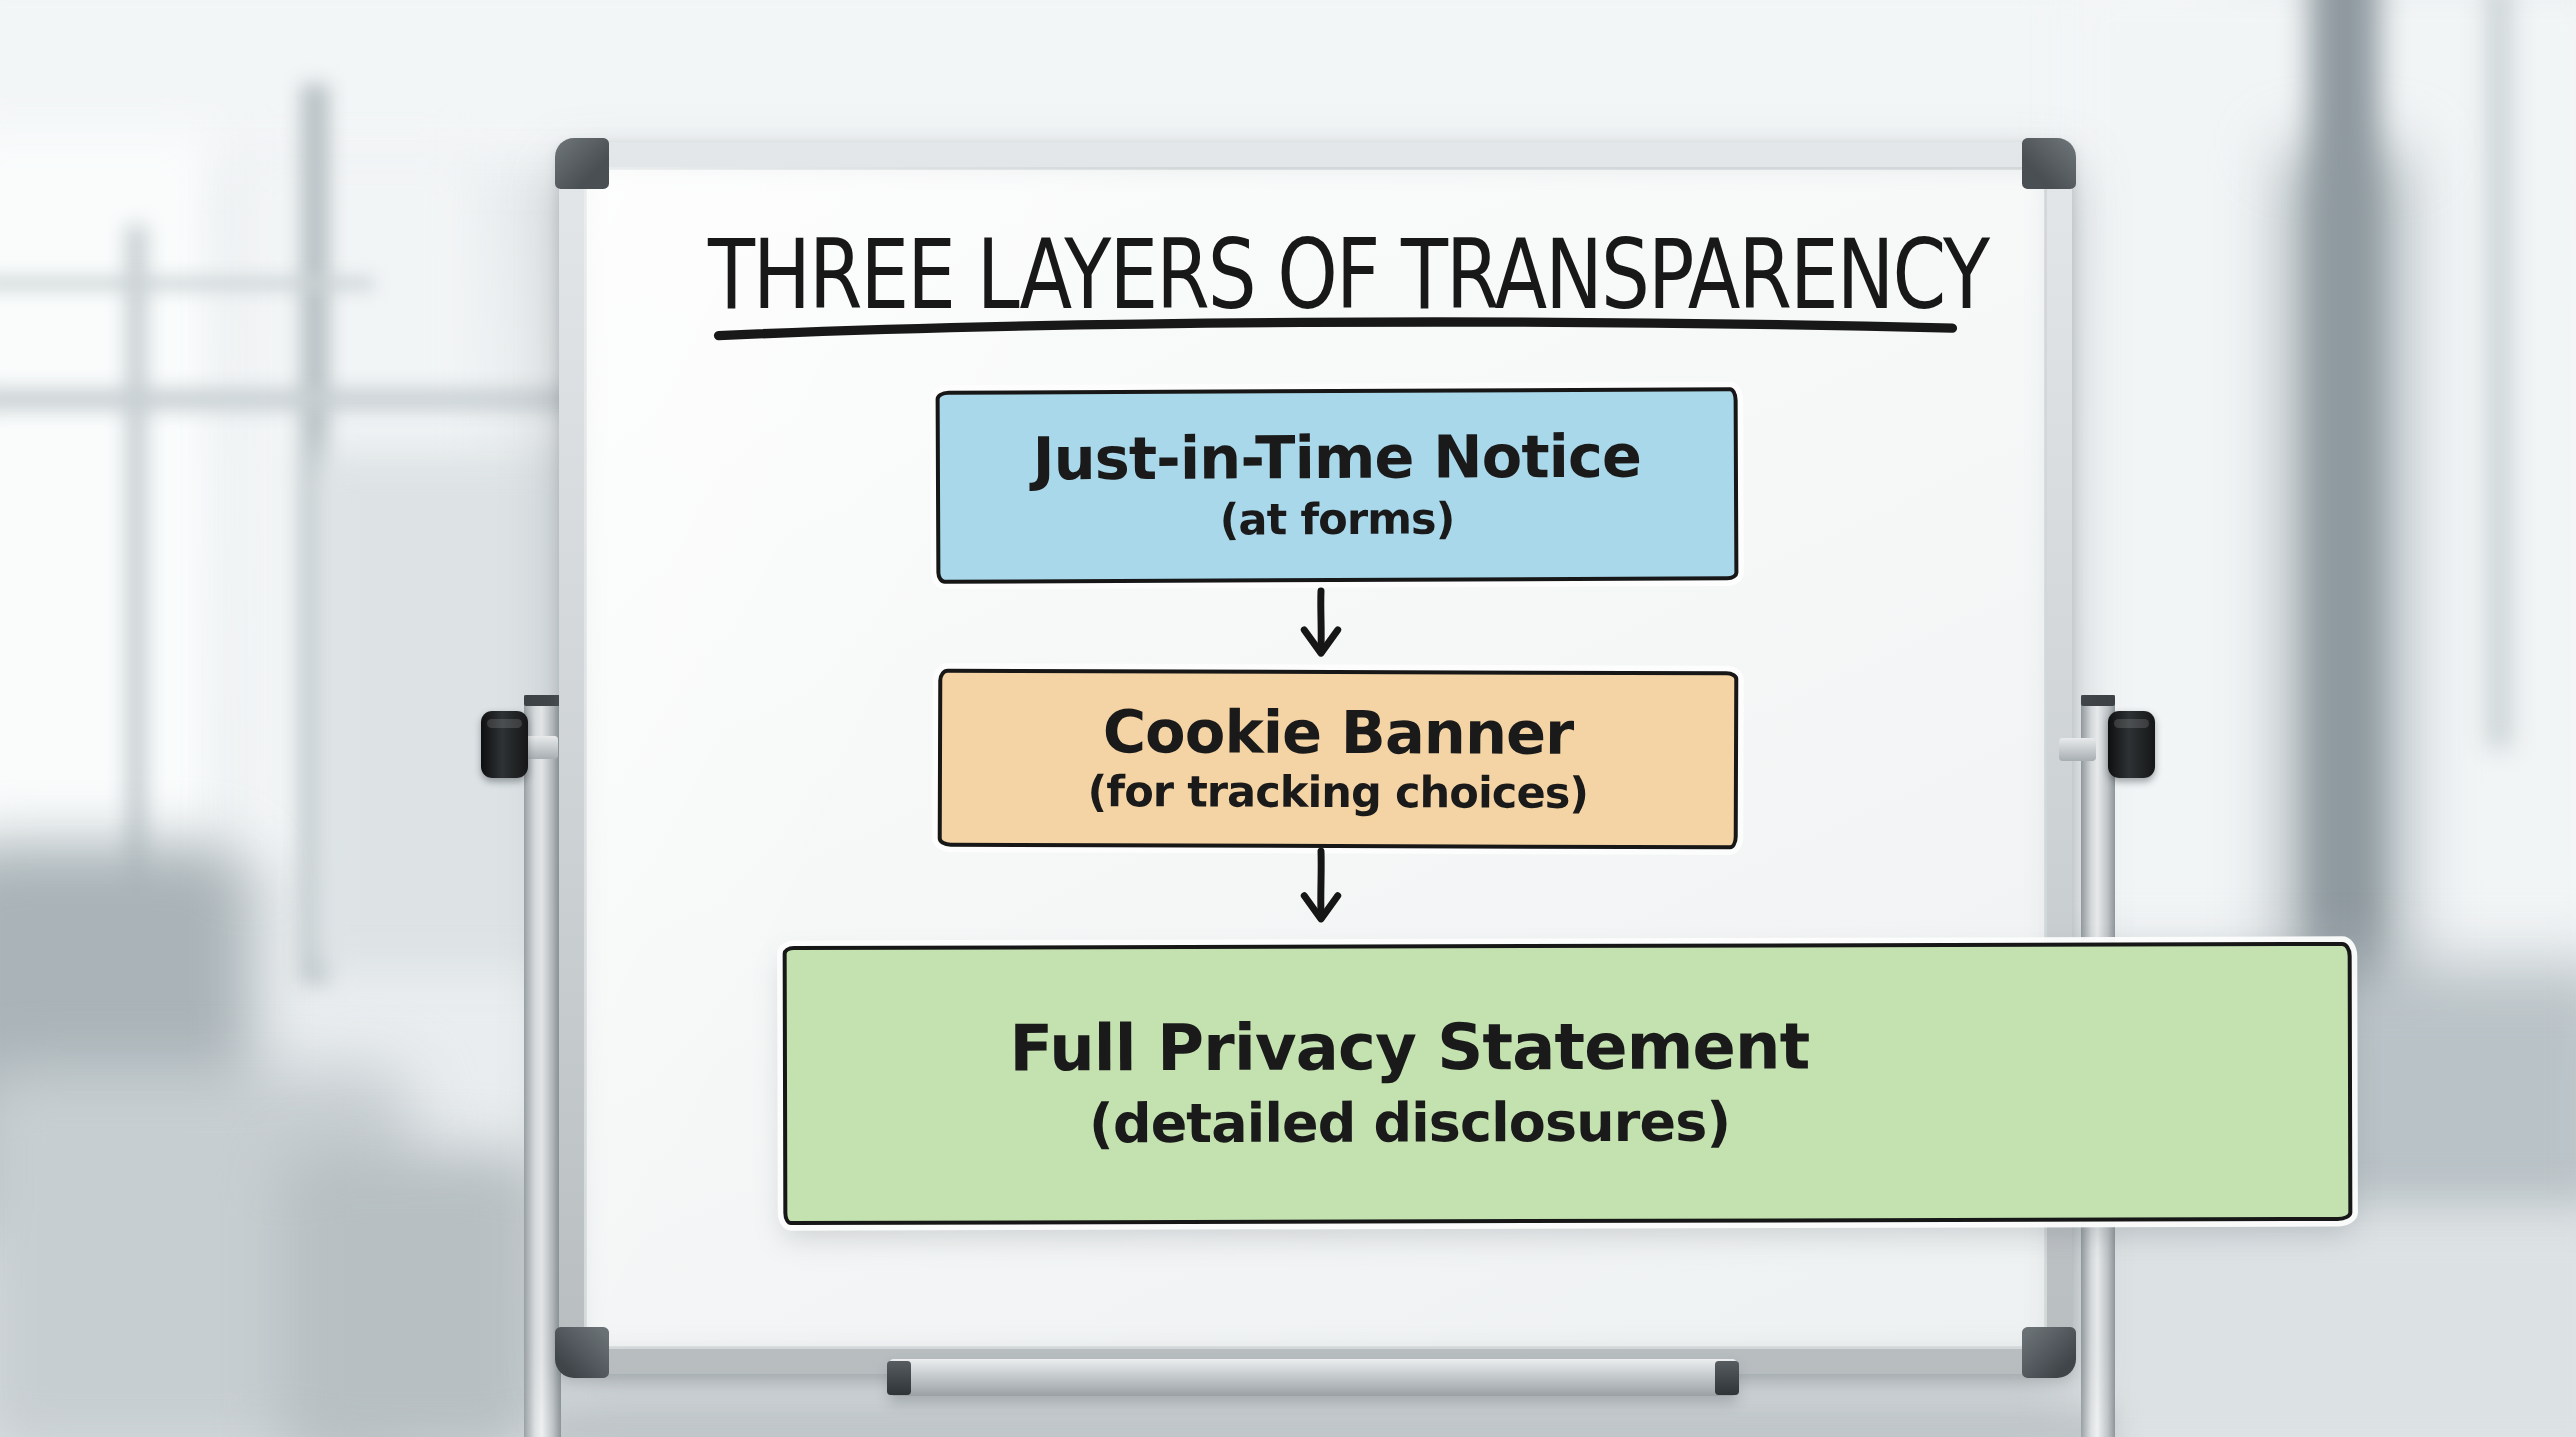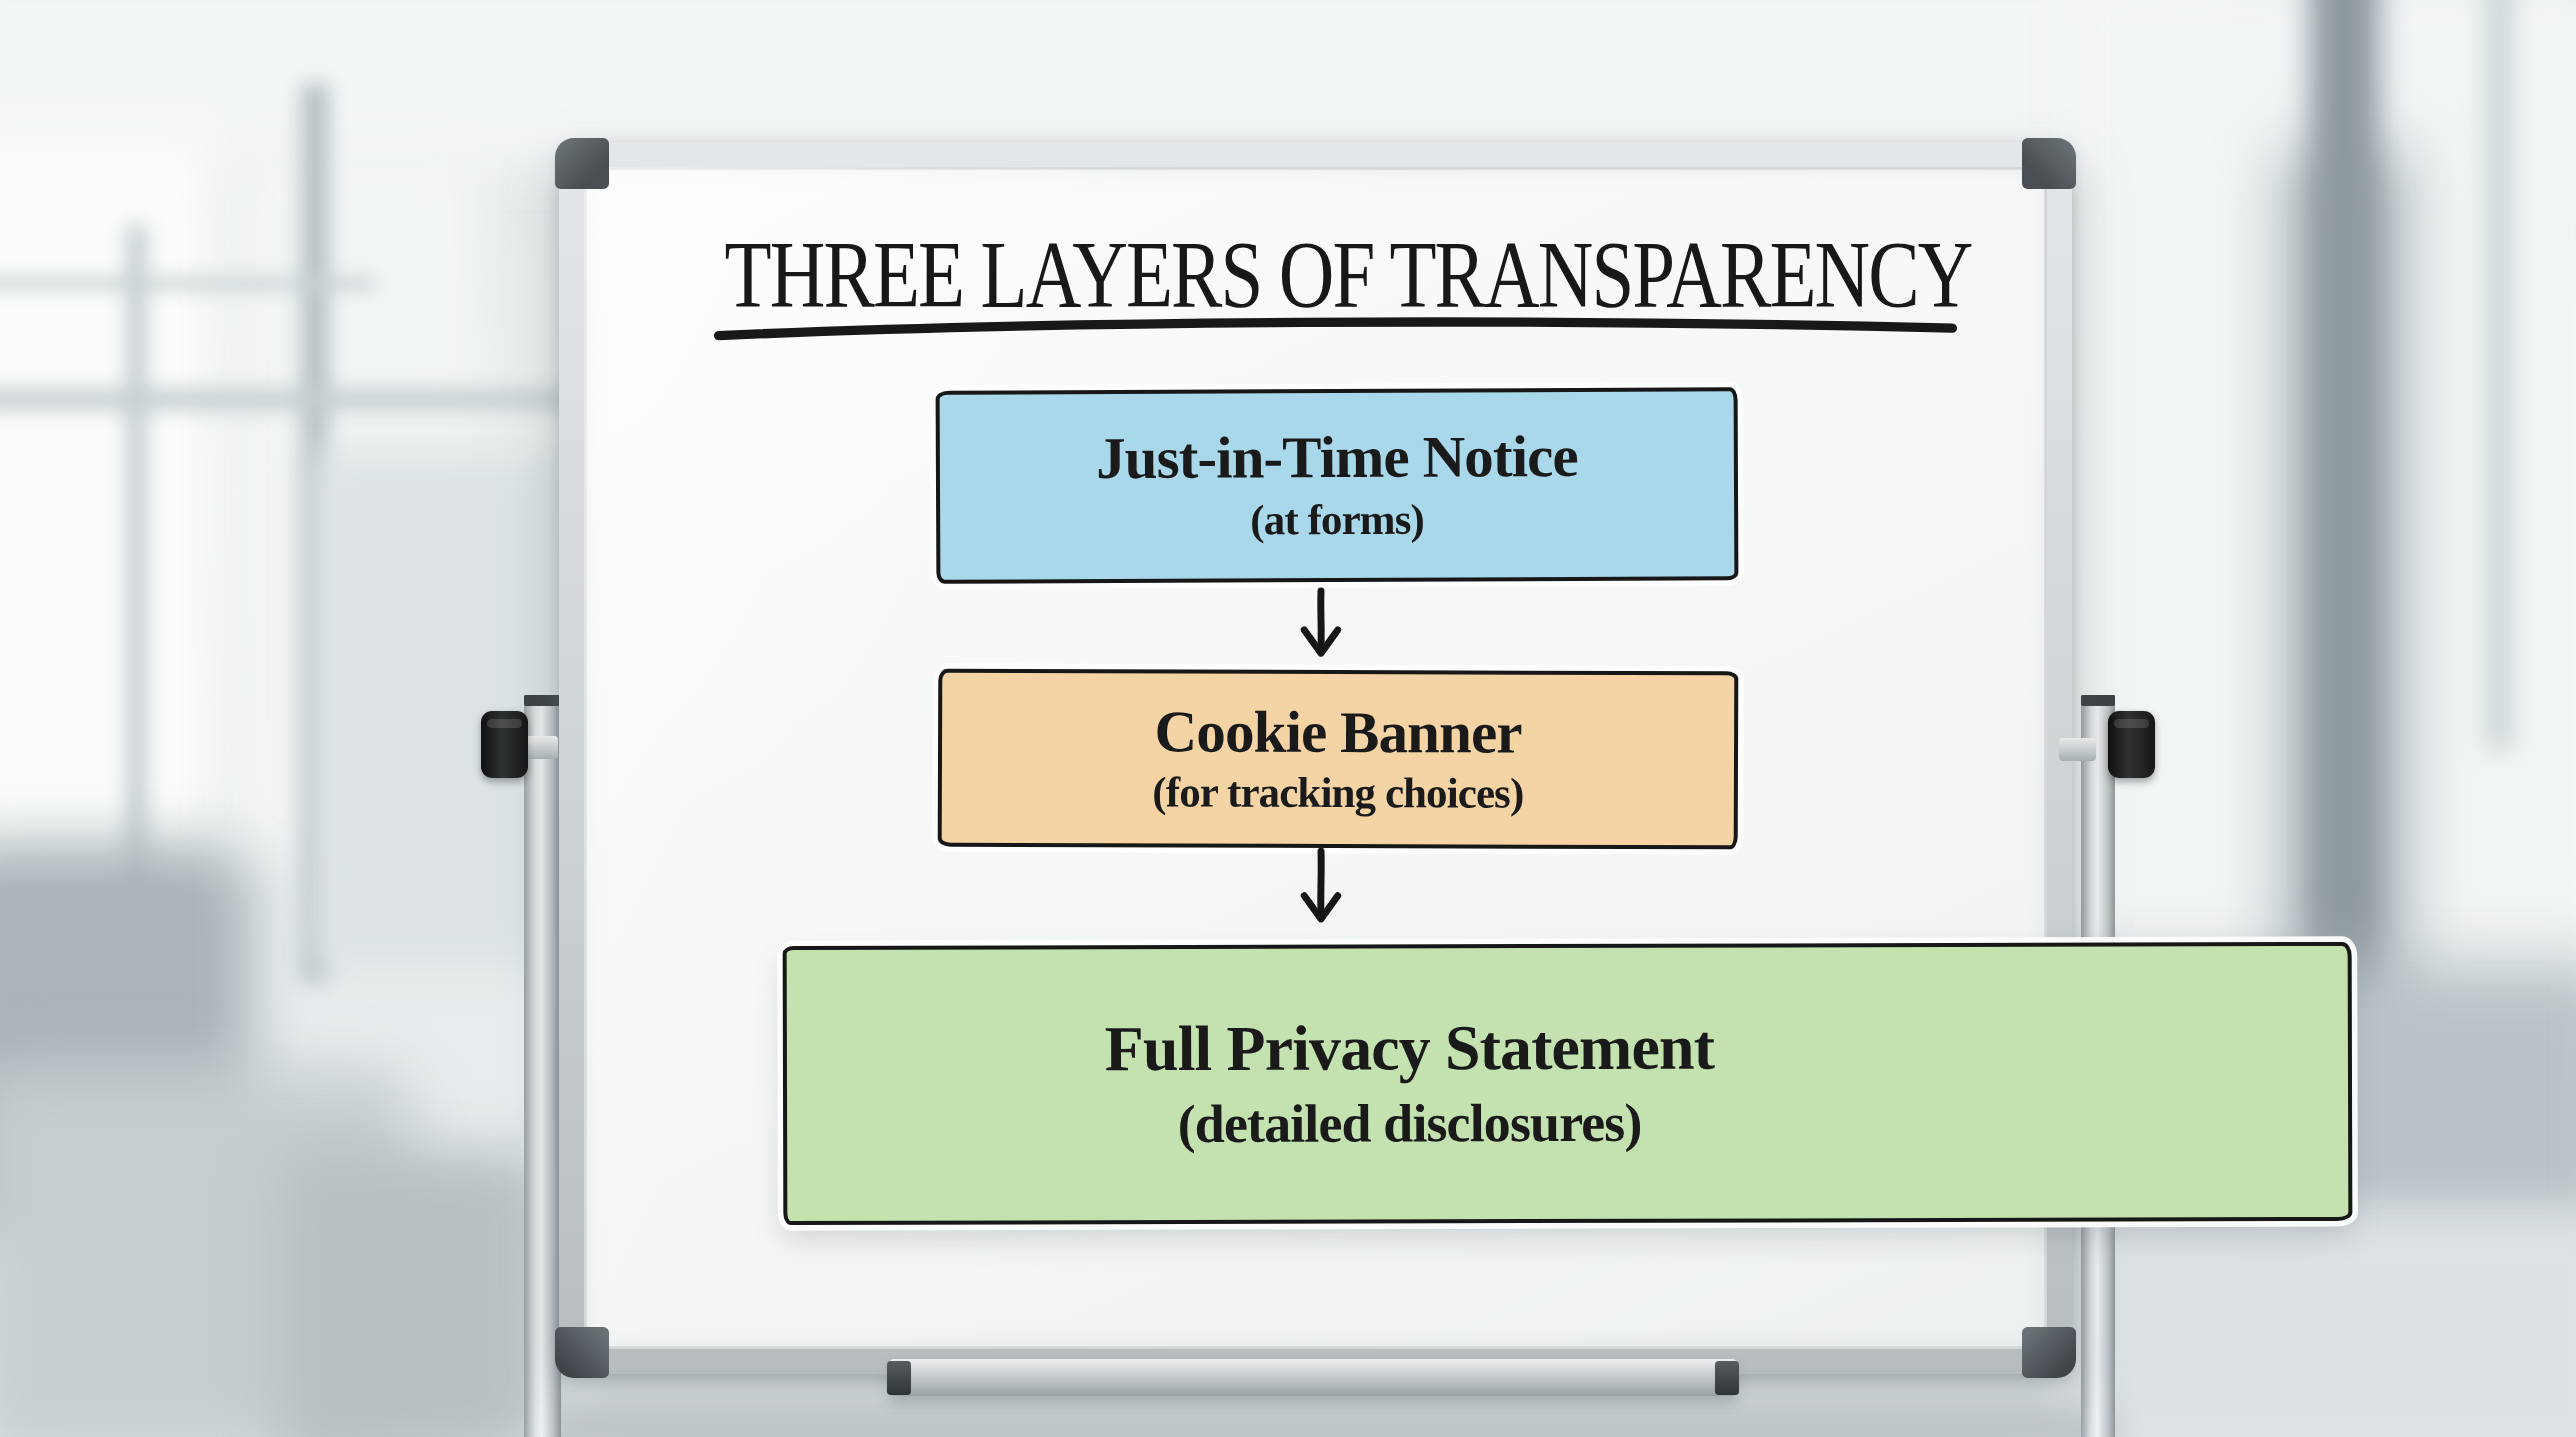--- a/index.html
+++ b/index.html
@@ -66,21 +66,21 @@
   .cap-br{right:-3.7px;bottom:-3.7px;border-radius:5.6px 5.6px 19px 5.6px;background:linear-gradient(315deg,#40454a 20%,#6a7175 90%);}
   .tray{position:absolute;left:889px;top:1359px;width:848px;height:37px;z-index:3;border-radius:4.7px;
     background:linear-gradient(180deg,#eceeef 0%,#c6cbce 45%,#9aa1a5 100%);
     box-shadow:0 7.5px 13px rgba(90,100,106,.3);}
   .tray::before,.tray::after{content:"";position:absolute;top:1.9px;width:24px;height:34px;border-radius:3.7px;
     background:linear-gradient(180deg,#565c60,#2f3437);}
   .tray::before{left:-1.9px;}
   .tray::after{right:-1.9px;}
 
   
-  .content{position:absolute;inset:0;z-index:5;color:#1a1a1a;font-family:Liberation Serif, serif;}
+  .content{position:absolute;inset:0;z-index:5;color:#1a1a1a;}
   .title{position:absolute;left:693px;top:219px;width:1310px;text-align:center;
     font-size:77px;font-weight:400;letter-spacing:-1.9px;white-space:nowrap;
     transform:scaleY(1.25);transform-origin:top center;color:#181818;}
   .underline{position:absolute;left:710px;top:316px;}
   .fbox{position:absolute;border:4.7px solid #171717;display:flex;flex-direction:column;
     align-items:center;justify-content:center;text-align:center;
     box-shadow:0 0 0 5.6px rgba(252,253,252,.92);}
   .fbox .main{font-weight:bold;letter-spacing:-0.9px;line-height:1.08;}
   .fbox .sub{font-weight:bold;letter-spacing:-0.9px;line-height:1.15;}
   .box-blue{left:936px;top:389px;width:794px;height:185px;background:#a9d8ea;

